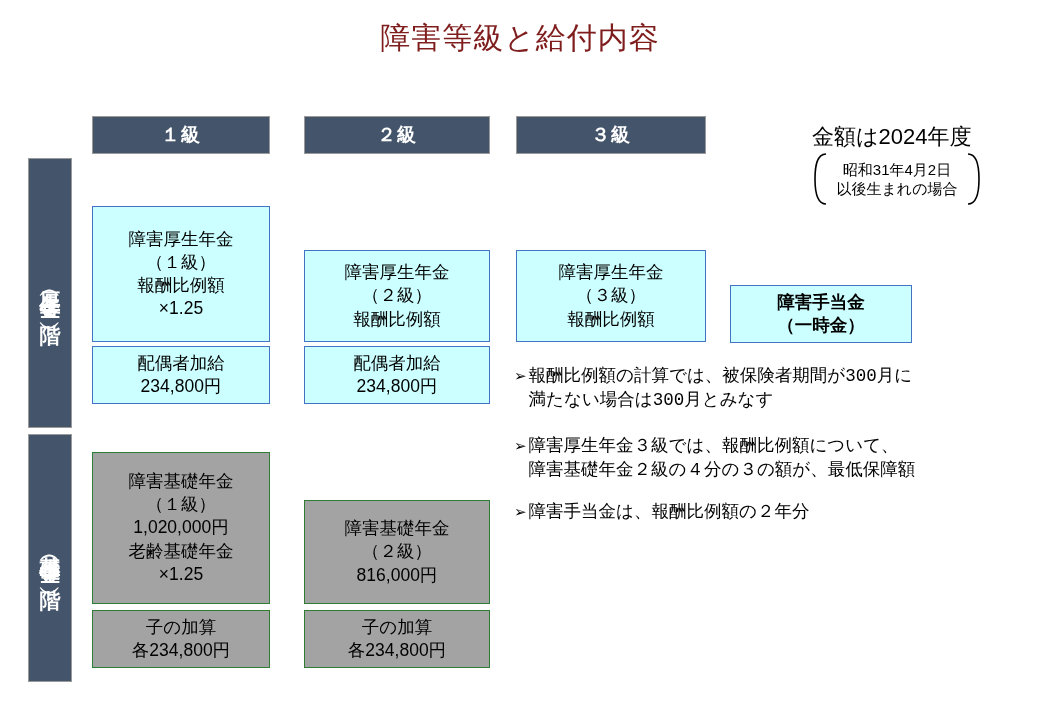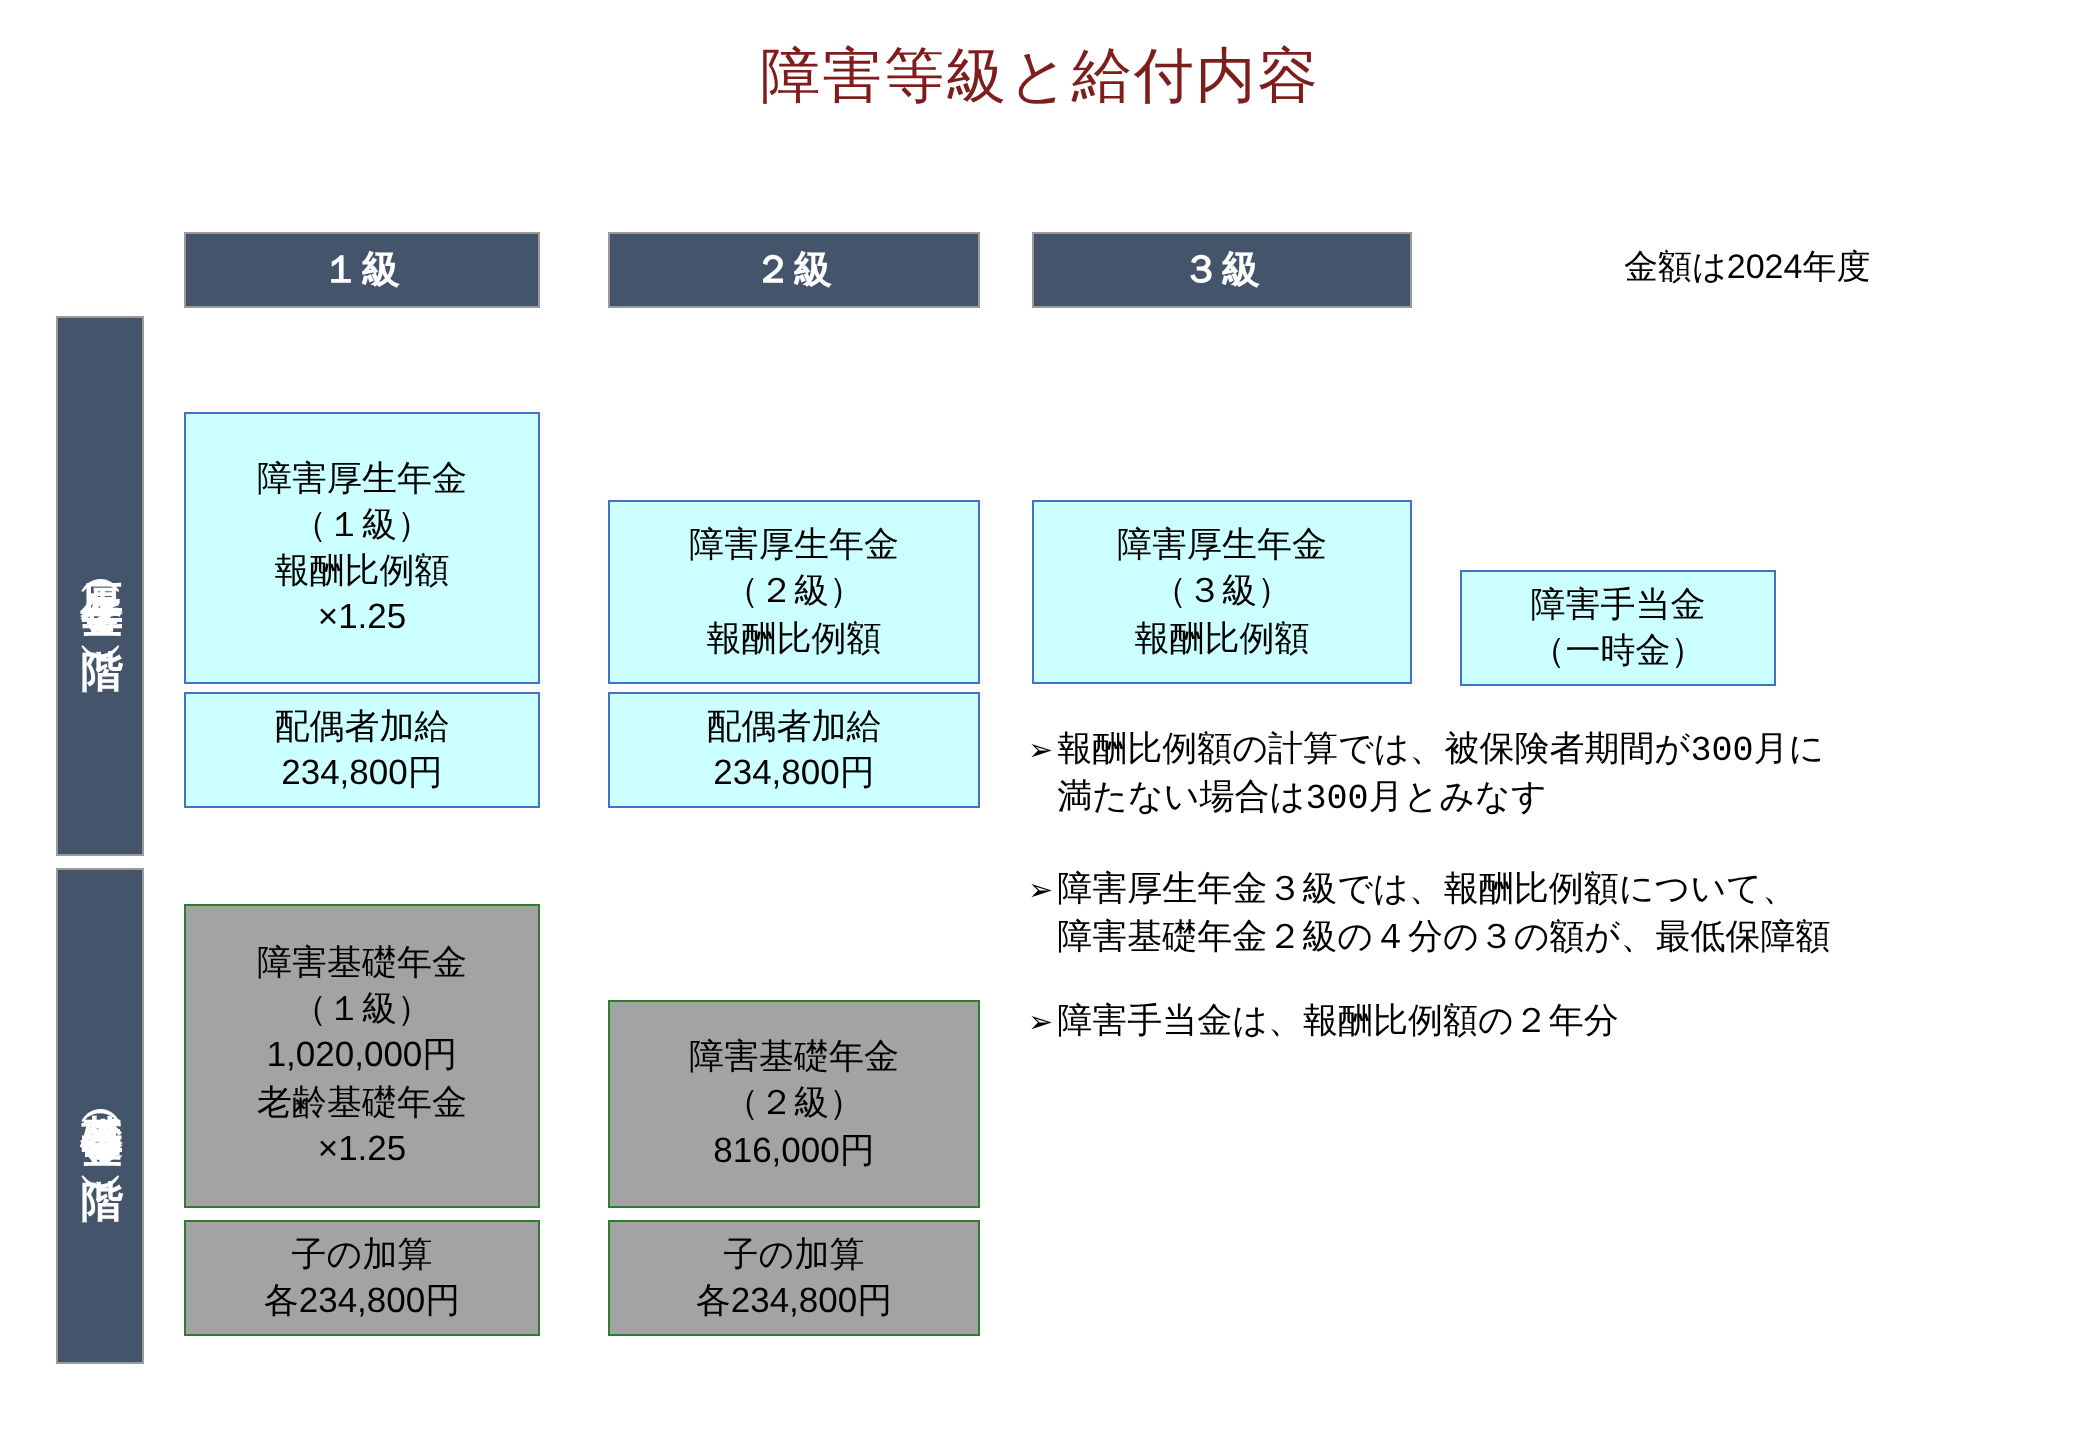--- a/index.html
+++ b/index.html
@@ -90,21 +90,21 @@
     border: 1px solid #4472C4;
   }
   .box.green {
     background: #a3a3a3;
     border: 1px solid #2E7D32;
   }
 
   
   .note-head {
     position: absolute;
-    font-size: 17px;
+    font-size: 22px;
     white-space: nowrap;
   }
   .bracket-note {
     position: absolute;
     box-sizing: border-box;
     display: flex;
     align-items: center;
     justify-content: center;
   }
   .bracket-note .bn-inner {
@@ -191,21 +191,21 @@
     <span>配偶者加給
 234,800円</span>
   </div>
 
   <div class="box cyan" style="left:516px; top:250px; width:190px; height:92px;">
     <span>障害厚生年金
 （３級）
 報酬比例額</span>
   </div>
 
-  <div class="box cyan" style="left:730px; top:285px; width:158px; height:58px;">
+  <div class="box cyan" style="left:730px; top:285px; width:182px; height:58px;font-weight:bold;">
     <span>障害手当金
 （一時金）</span>
   </div>
 
   <div class="box green" style="left:92px; top:452px; width:178px; height:152px;">
     <span>障害基礎年金
 （１級）
 1,020,000円
 老齢基礎年金
 ×1.25</span>
@@ -220,20 +220,28 @@
 （２級）
 816,000円</span>
   </div>
   <div class="box green" style="left:304px; top:610px; width:186px; height:58px;">
     <span>子の加算
 各234,800円</span>
   </div>
 
   <div class="note-head" style="left:812px; top:122px;">金額は2024年度</div>
 
+  <div class="bracket-note" style="left:812px; top:152px; width:170px; height:54px;">
+    <svg viewBox="0 0 170 54" preserveAspectRatio="none">
+      <path d="M14 2 C5 2, 3 14, 3 27 C3 40, 5 52, 14 52" fill="none" stroke="#000000" stroke-width="1.6" vector-effect="non-scaling-stroke"></path>
+      <path d="M156 2 C165 2, 167 14, 167 27 C167 40, 165 52, 156 52" fill="none" stroke="#000000" stroke-width="1.6" vector-effect="non-scaling-stroke"></path>
+    </svg>
+    <div class="bn-inner">昭和31年4月2日
+以後生まれの場合</div>
+  </div>
 
   <div class="bullet" style="left:514px; top:364px; width:520px;">
     <span class="marker">➢</span>
     <span class="btext">報酬比例額の計算では、被保険者期間が300月に
 満たない場合は300月とみなす</span>
   </div>
   <div class="bullet" style="left:514px; top:434px; width:520px;">
     <span class="marker">➢</span>
     <span class="btext">障害厚生年金３級では、報酬比例額について、
 障害基礎年金２級の４分の３の額が、最低保障額</span>

